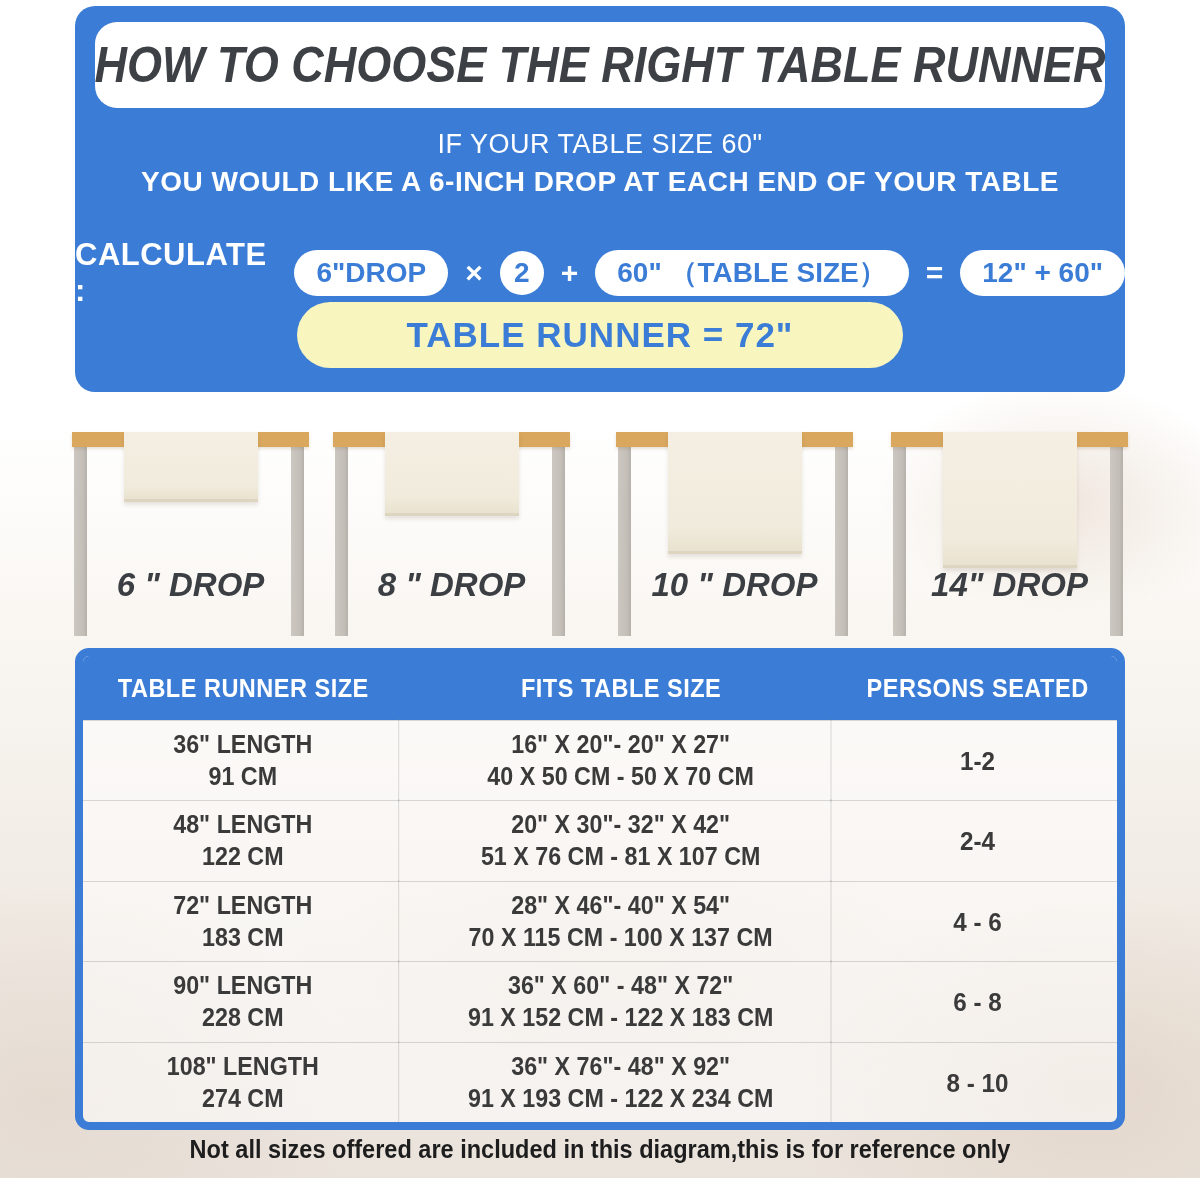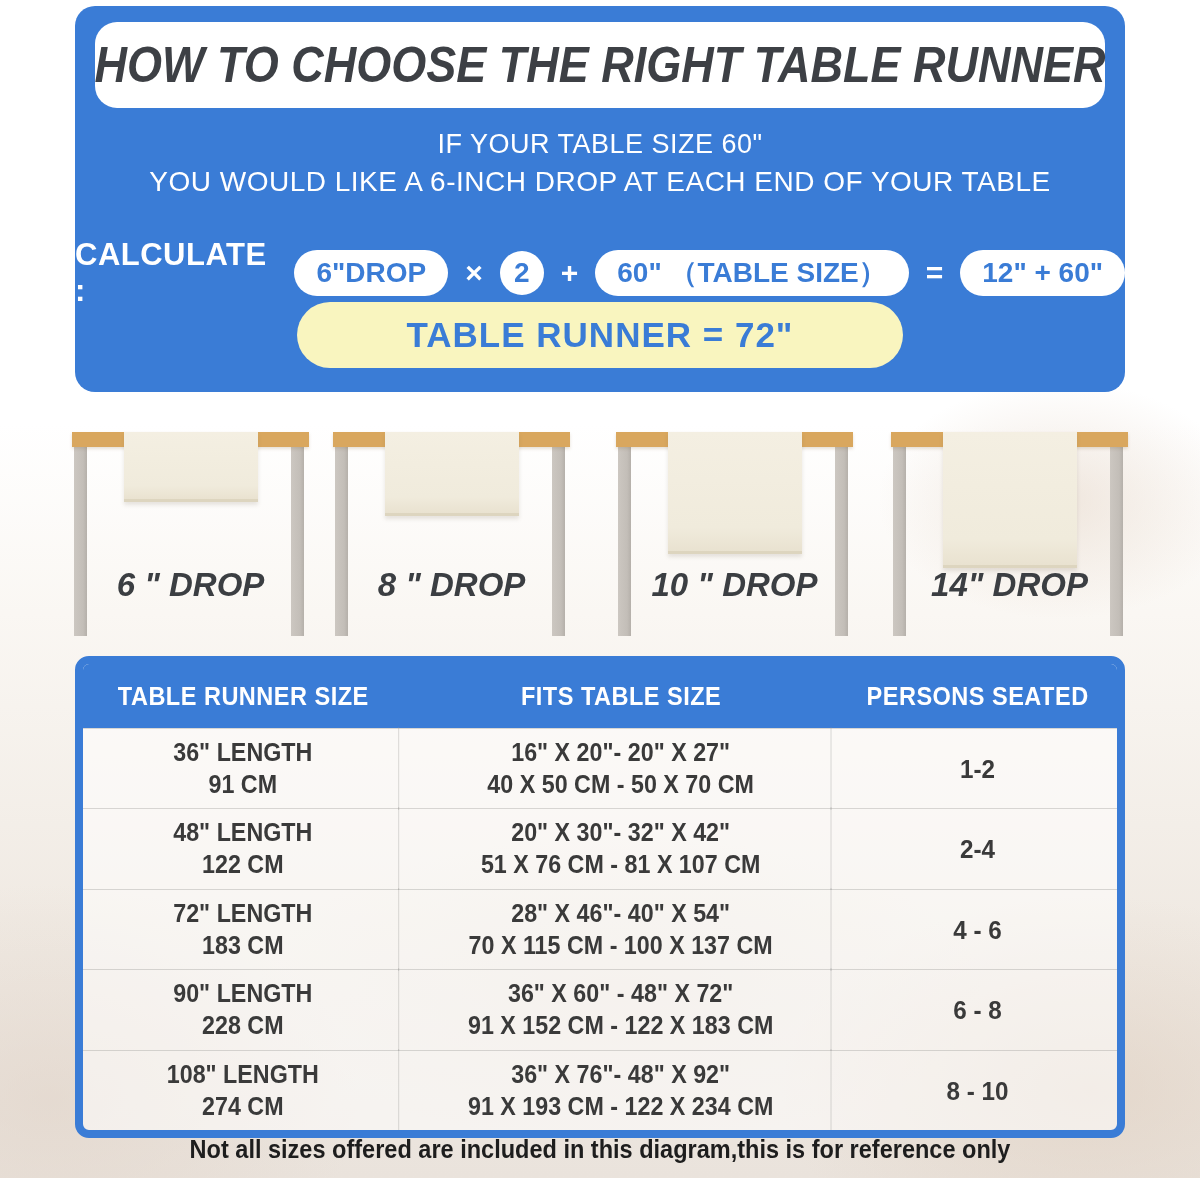--- a/index.html
+++ b/index.html
@@ -24,21 +24,21 @@
     background:#ffffff; border-radius:22px;
     display:flex; align-items:center; justify-content:center;
   }
   .main-title {
     font-size:45px; font-weight:bold; font-style:italic; color:#3d4045;
     white-space:nowrap; letter-spacing:0px; transform:scale(1.0,1.12);
   }
   .sub-line1 { position:absolute; top:123px; left:0; width:100%; text-align:center;
     color:#ffffff; font-size:27px; letter-spacing:0.5px; }
   .sub-line2 { position:absolute; top:160px; left:0; width:100%; text-align:center;
-    color:#ffffff; font-size:28px; letter-spacing:0.5px; }
+    color:#ffffff; font-size:28px; letter-spacing:0.5px;font-weight:bold; }
 
   .calc-row {
     position:absolute; top:231px; left:0; width:100%;
     display:flex; align-items:center; justify-content:center; gap:17px; color:#ffffff;
   }
   .calc-label { font-size:31px; font-weight:bold; margin-right:4px; letter-spacing:0.5px; }
   .pill {
     background:#ffffff; color:#3a7cd6; font-weight:bold; font-size:28px;
     border-radius:26px; padding:8px 22px; white-space:nowrap; line-height:1.1;
   }
@@ -77,21 +77,20 @@
   .drop-label {
     position:absolute; top:146px; left:0; width:100%; text-align:center;
     font-size:33px; font-weight:bold; font-style:italic; color:#3b3e42; white-space:nowrap;
   }
 
   
   .bottom-panel {
     position:absolute; left:75px; top:648px; width:1050px; height:482px;
     border:8px solid #3a7cd6; border-radius:14px; overflow:hidden;
     background:rgba(255,255,255,0.55);
-    margin-top:8px;
   }
   .thead {
     height:64px; background:#3a7cd6;
     display:grid; grid-template-columns:31% 42% 27%; align-items:center;
   }
   .thead .th { text-align:center; color:#ffffff; font-weight:bold; font-size:24px;
     letter-spacing:0.5px; transform:scale(0.98,1.08); }
   .trow {
     display:grid; grid-template-columns:31% 42% 27%;
     height:80.4px; align-items:center; border-top:1px solid rgba(150,148,145,0.35);

